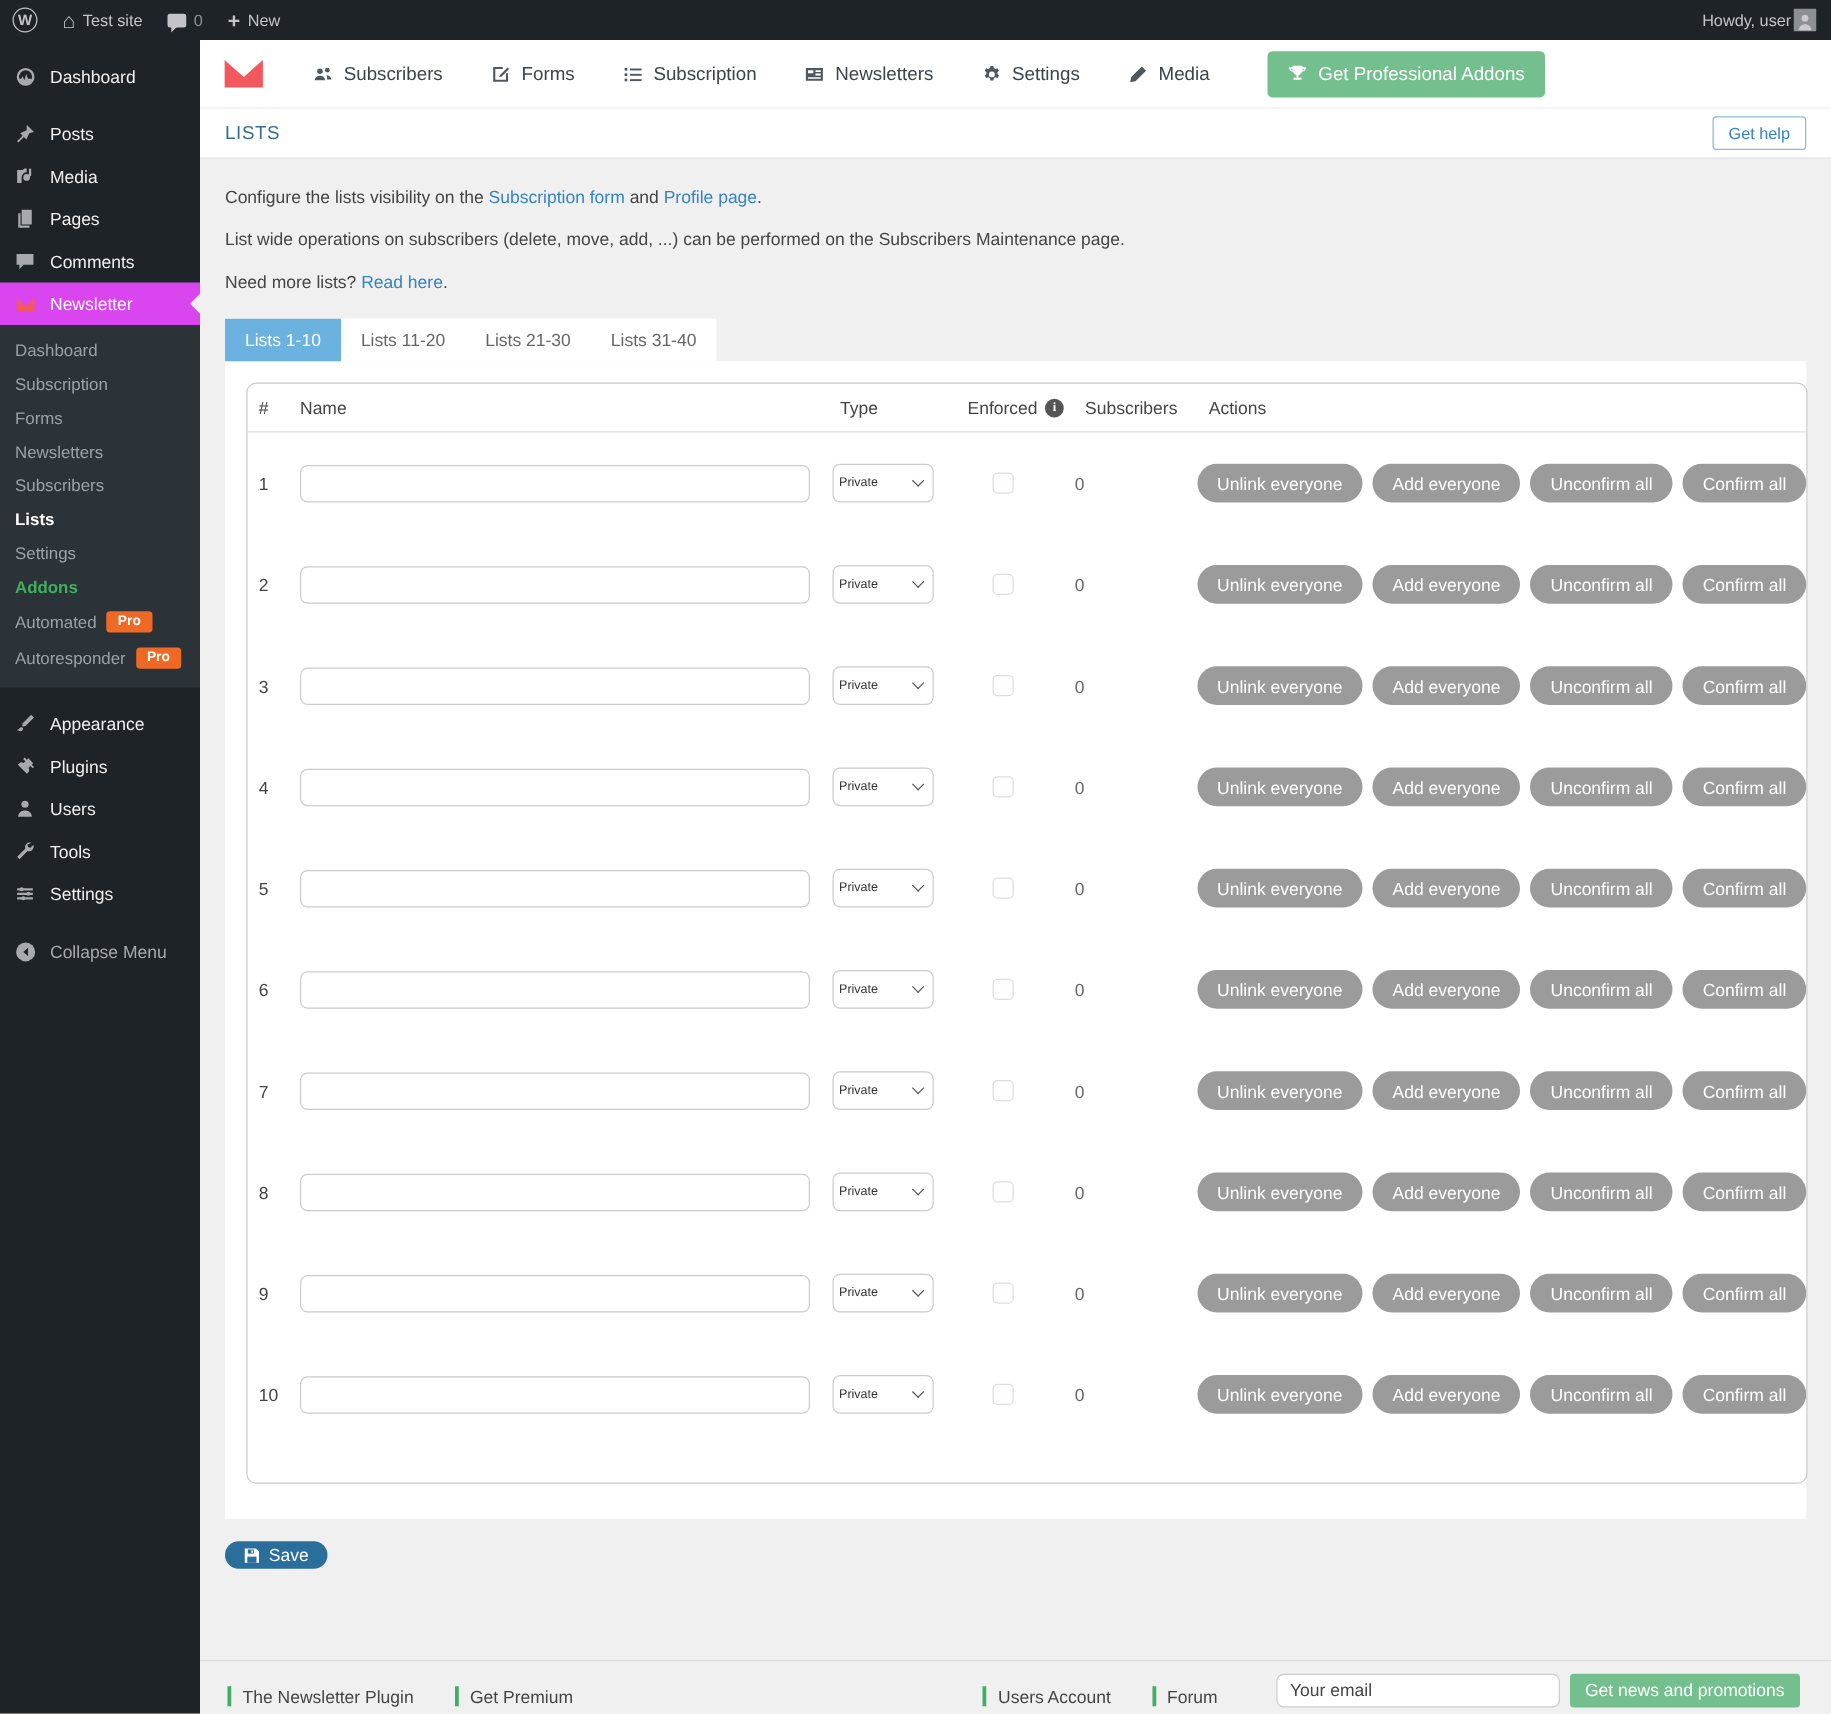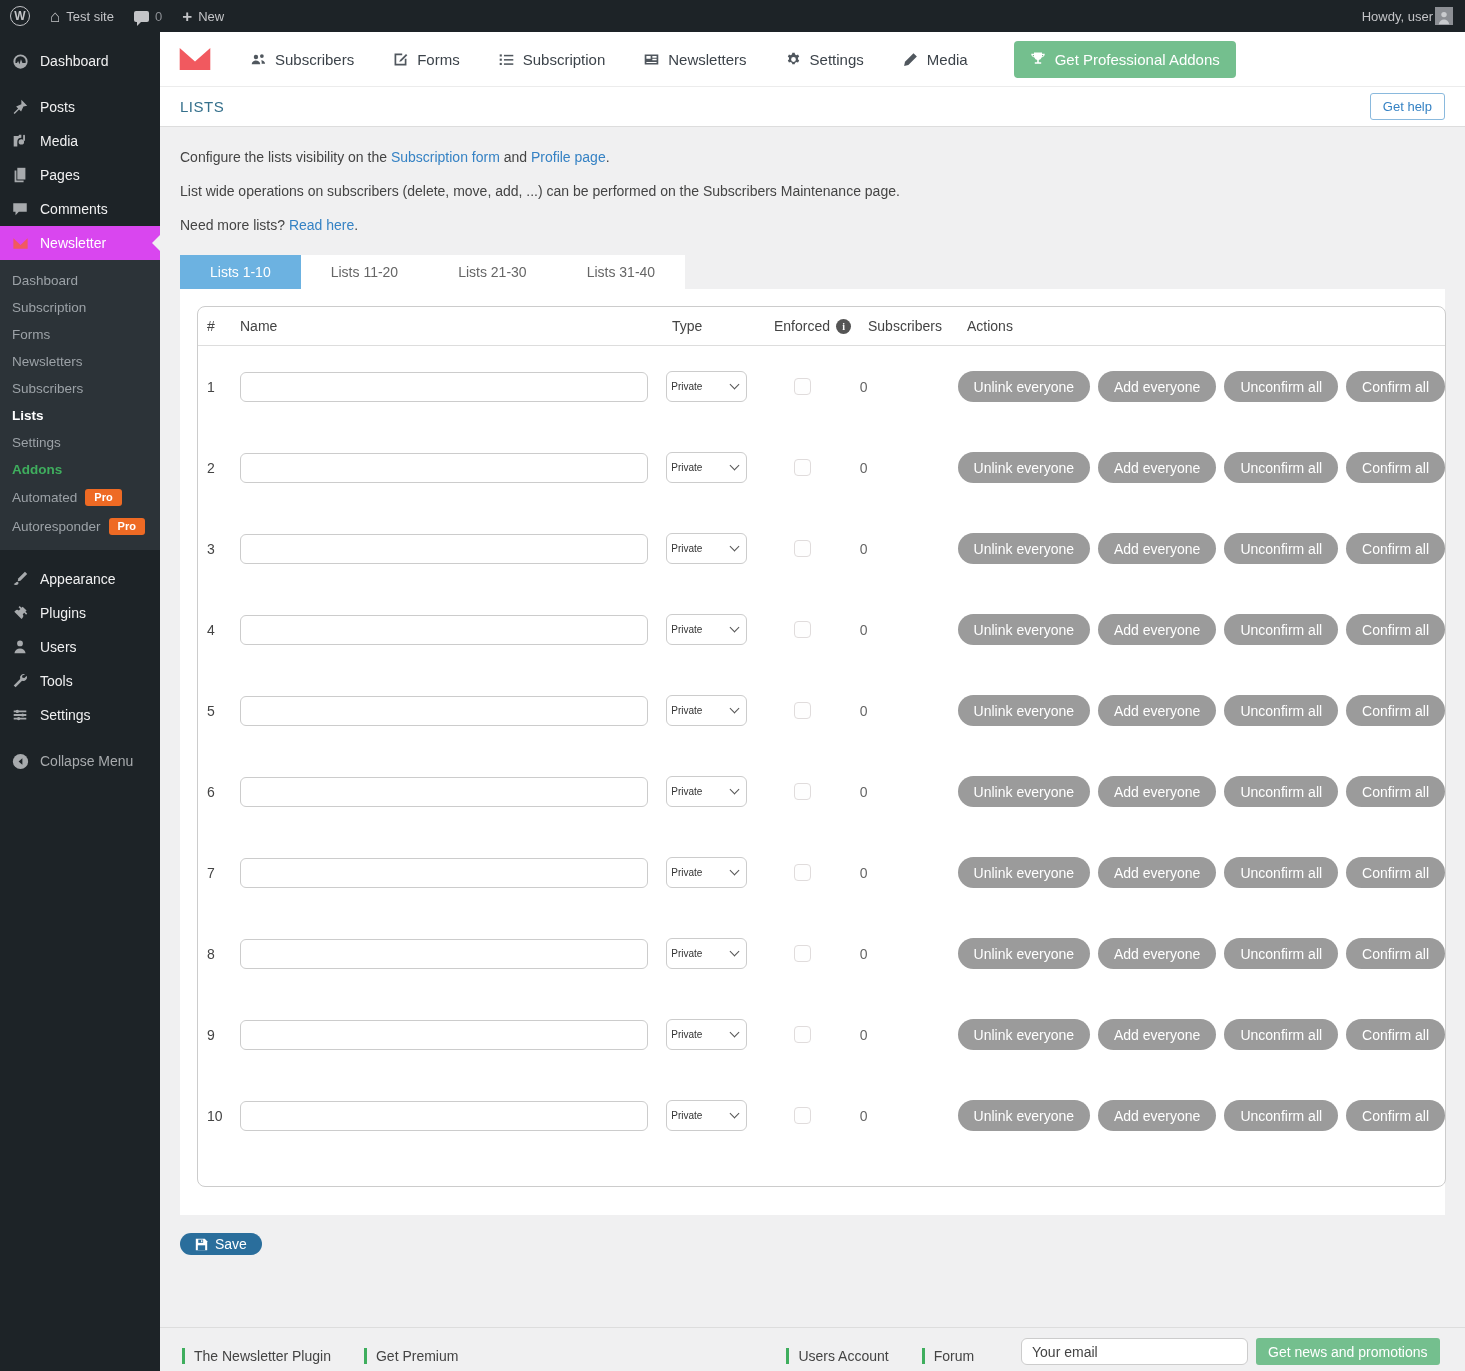--- a/index.html
+++ b/index.html
@@ -56,21 +56,21 @@
   .get-help-btn { background:#fff; border:1px solid #8ab9dd; color:#3582c4; font-size:13px;
     padding:5px 12px; border-radius:3px; cursor:pointer; font-family:inherit; }
 
   
   #intro { padding:22px 20px 4px 20px; color:#444; font-size:14px; }
   #intro p { margin-bottom:18px; }
   #intro a { color:#3582c4; text-decoration:none; cursor:pointer; }
 
   
   #tabs { margin-left:20px; display:inline-flex; background:#fff; }
-  .tab { padding:9px 30px; font-size:14px; color:#666; cursor:pointer; background:#fff; }
+  .tab { padding:9px 16px; font-size:14px; color:#666; cursor:pointer; background:#fff; }
   .tab.active { background:#6cb2e1; color:#fff; }
 
   
   #panel { margin:0 20px; background:#fff; padding:17px 17px 28px 17px; }
   #table-card { border:1px solid #ccc; border-radius:8px; background:#fff; margin-right:-18px; padding-bottom:30px; overflow:hidden; }
   .thead { display:flex; align-items:center; height:39px; border-bottom:1px solid #ddd; padding-left:9px; color:#444; font-size:14px; }
   .col.num { width:33px; }
   .col.name { width:432px; }
   .col.type { width:102px; }
   .col.enforced { width:94px; display:flex; align-items:flex-end; gap:6px; }

